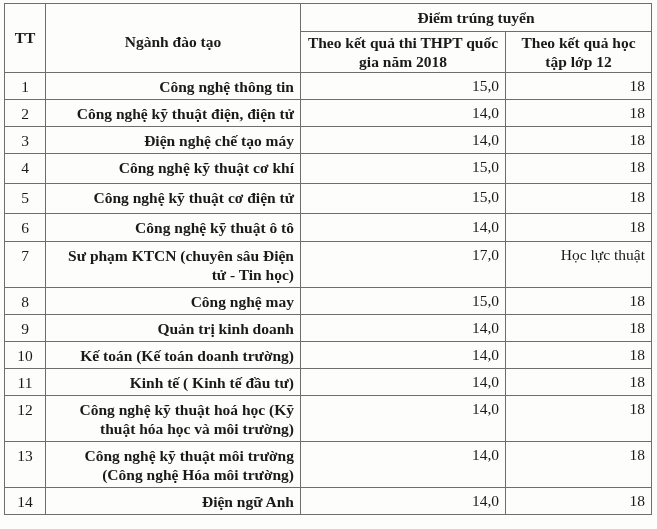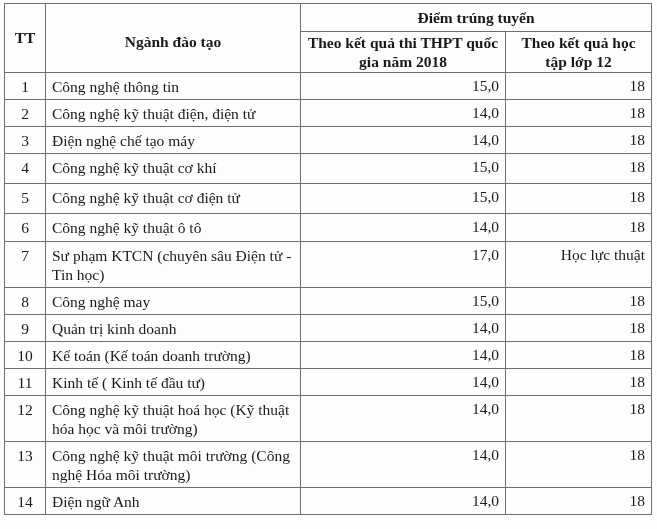--- a/index.html
+++ b/index.html
@@ -21,21 +21,21 @@
       padding: 0 6px;
       vertical-align: top;
       line-height: 19px;
     }
     th { font-weight: bold; text-align: center; vertical-align: middle; }
     th.tt { vertical-align: top; padding-top: 24px; }
     th.nganh { padding-top: 6px; }
     th.group { height: 27px; line-height: 27px; }
     th.sub { height: 40px; line-height: 19px; }
     td.num { text-align: center; padding-top: 4px; }
-    td.name { text-align: left; padding-top: 4px; padding-left: 6px; }
+    td.name { text-align: right; padding-top: 4px; padding-left: 6px; font-weight: bold; }
     td.score { text-align: right; padding-top: 3px; }
     tr.r1 td { height: 22px; }
     tr.r2 td { height: 41px; }
   </style>
 </head>
 <body>
 
 <div class="page">
   <table>
     <colgroup>

